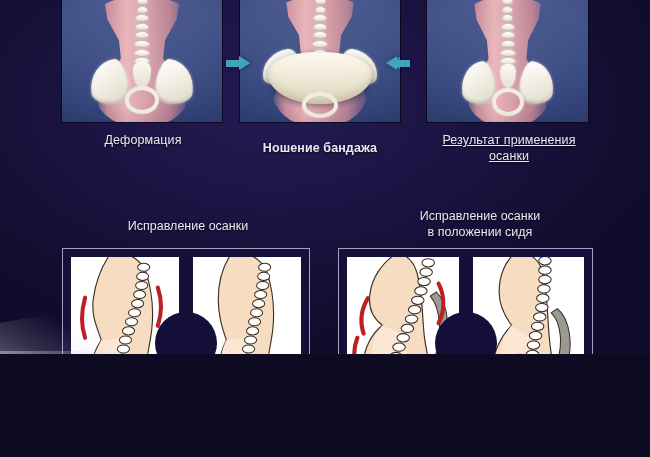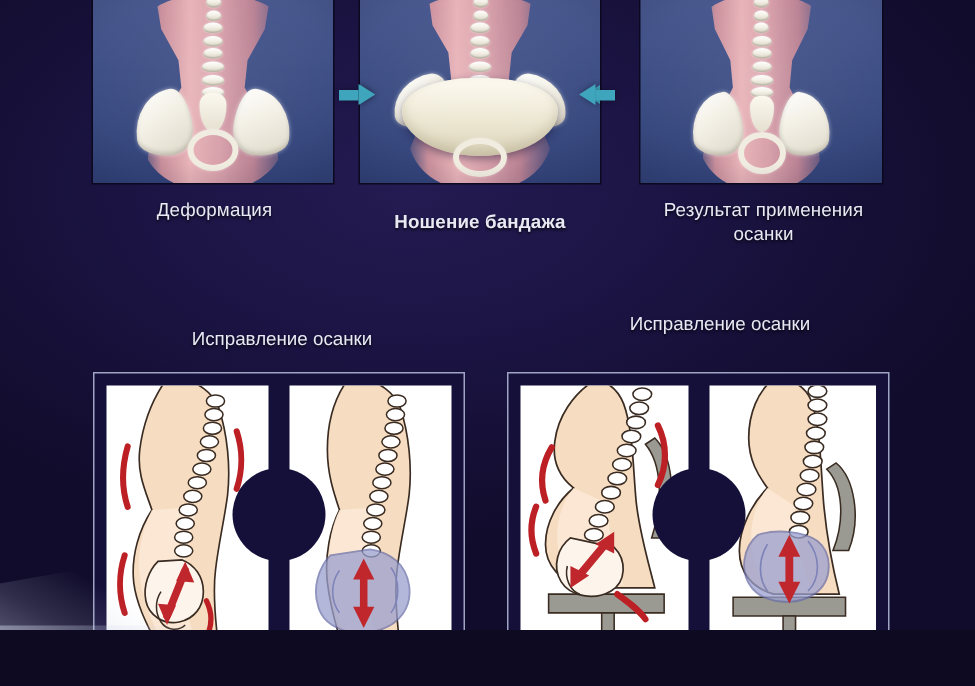--- a/index.html
+++ b/index.html
@@ -8,21 +8,21 @@
     padding: 0;
     background: #0d0a22;
   }
   body {
     font-family: "Liberation Sans", sans-serif;
   }
 
   #infographic {
     position: relative;
     width: 650px;
-    height: 420px;
+    height: 354px;
     overflow: hidden;
     background:
       radial-gradient(ellipse 420px 240px at 42% 30%, #241b52 0%, #1b1443 45%, #150f35 75%, #110c2b 100%),
       linear-gradient(160deg, #1a1342 0%, #140e33 60%, #100a28 100%);
   }
 
   
   .photo-row { position: absolute; top: 0; left: 0; width: 650px; height: 122px; }
 
   .photo-panel {
@@ -160,21 +160,21 @@
     position: absolute;
     color: #e9e9f4;
     font-size: 12.5px;
     line-height: 16px;
     text-align: center;
     letter-spacing: 0.1px;
     text-shadow: 0 1px 2px rgba(0,0,0,0.75);
   }
   .cap-1 { left: 62px;  top: 132px; width: 162px; }
   .cap-2 { left: 238px; top: 140px; width: 164px; font-weight: bold; }
-  .cap-3 { left: 416px; top: 132px; width: 186px; }
+  .cap-3 { left: 416px; top: 132px; width: 186px; text-decoration: underline; }
 
   .section-caption {
     position: absolute;
     color: #e9e9f4;
     font-size: 12.5px;
     line-height: 16px;
     text-align: center;
     text-shadow: 0 1px 2px rgba(0,0,0,0.75);
   }
   .sec-cap-left  { left: 98px;  top: 218px; width: 180px; }
@@ -337,20 +337,21 @@
   <div class="caption cap-3">
     <div>Результат применения</div>
     <div>осанки</div>
   </div>
 
   <div class="section-caption sec-cap-left">
     <div>Исправление осанки</div>
   </div>
   <div class="section-caption sec-cap-right">
     <div>Исправление осанки</div>
+    <div>в положении сидя</div>
   </div>
 
   <div class="illus-panel left">
     <div class="illus-inner">
 
       <div class="illus-card">
         <svg class="illus-svg" viewBox="0 0 110 178" preserveAspectRatio="xMidYMid slice">
 
           <path d="M38 2 C30 14 24 30 22 46 C20 62 26 74 30 86 C22 98 16 116 18 134 C20 150 28 164 34 176
                    L74 176 C72 160 70 142 72 126 C74 108 78 92 80 76 C82 58 80 36 74 18 C70 8 60 2 52 0 Z" fill="#f6dcc0" stroke="#3a2c22" stroke-width="1.1"></path>

